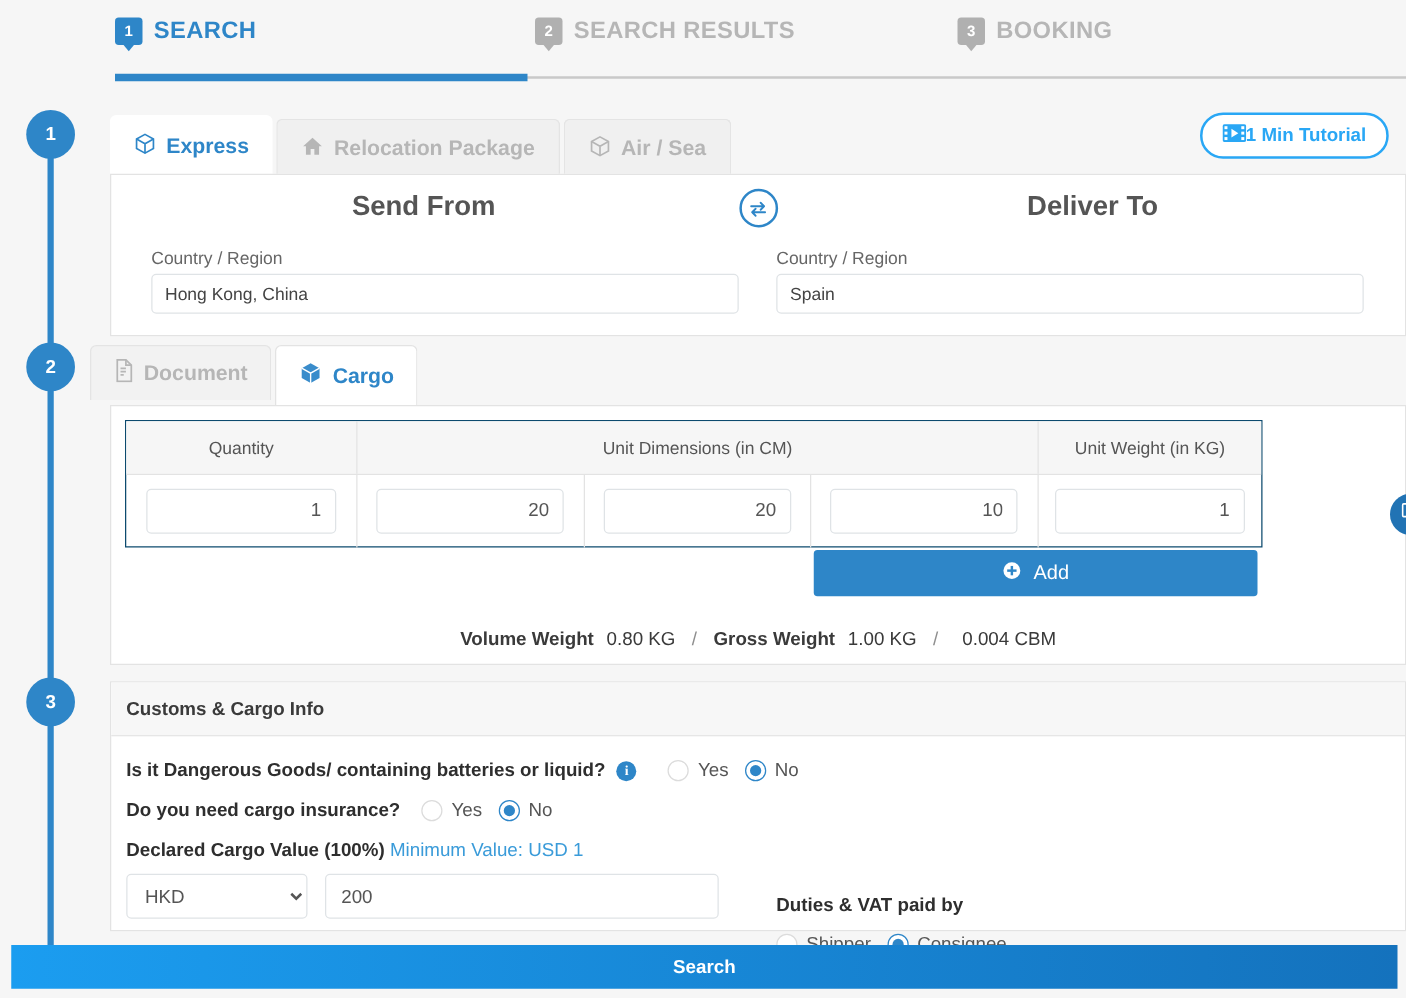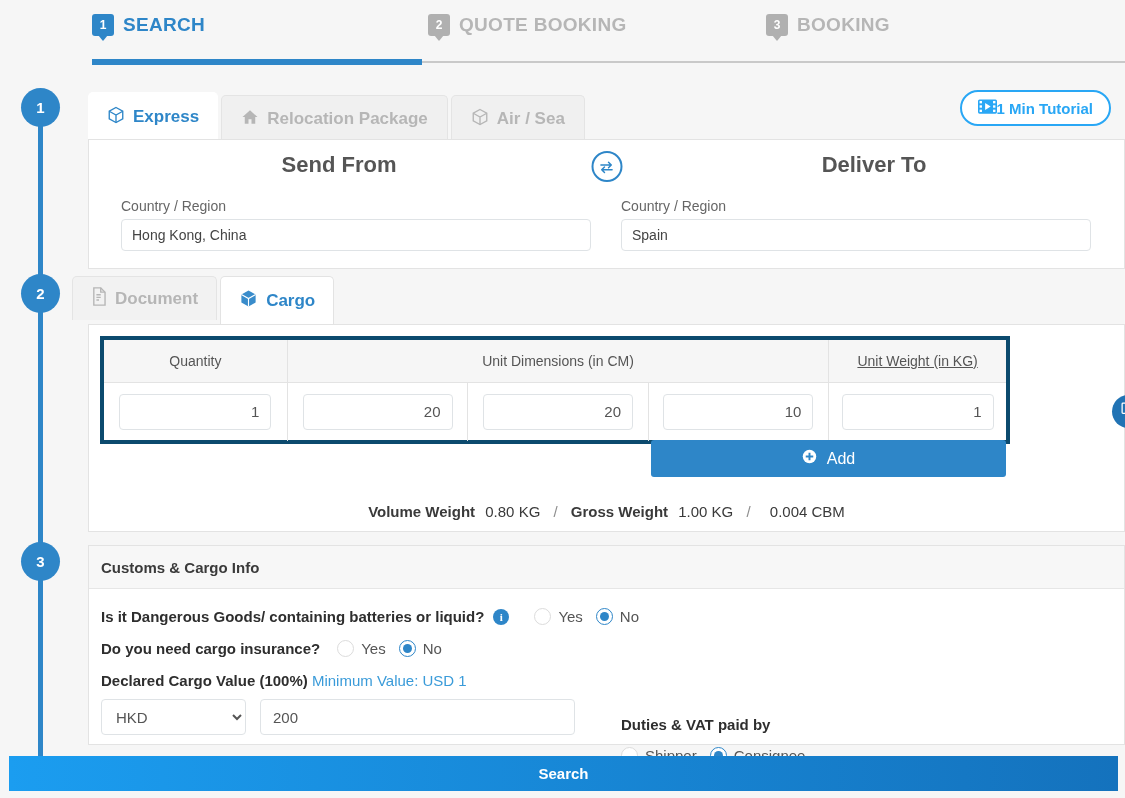--- a/index.html
+++ b/index.html
@@ -99,30 +99,30 @@
   .dp-tab {
     height: 44px; display: flex; align-items: center; gap: 8px;
     padding: 0 18px; font-size: 17px; font-weight: bold; border-radius: 5px 5px 0 0;
     margin-right: 3px;
   }
   .dp-tab.active { background: #fff; color: #2e86c8; height: 49px; border: 1px solid #e3e3e3; border-bottom: none; }
   .dp-tab.inactive { background: #f2f2f2; color: #b6b6b6; border: 1px solid #e4e4e4; border-bottom: none; }
 
   
   .parcel-panel { left: 88px; top: 324px; width: 1037px; height: 208px; }
-  .dim-table { position: absolute; left: 11px; top: 11px; width: 910px; border: 4px solid #0c4a6e; }
+  .dim-table { position: absolute; left: 11px; top: 11px; width: 910px; border: 1px solid #0c4a6e; }
   .dim-head { display: flex; height: 42px; background: #f6f6f6; }
   .dim-head div {
     display: flex; align-items: center; justify-content: center;
     font-size: 14px; color: #555; border-right: 1px solid #e3e3e3;
   }
   .dim-head div:last-child { border-right: none; }
   .c-qty { width: 185px; }
   .c-dim { width: 545px; }
-  .c-wt { width: 178px; text-decoration: underline; }
+  .c-wt { width: 178px; }
   .dim-row { display: flex; height: 58px; align-items: center; border-top: 1px solid #e3e3e3; }
   .dim-cell { border-right: 1px solid #e3e3e3; height: 58px; display: flex; align-items: center; justify-content: center; }
   .dim-cell:last-child { border-right: none; }
   .dim-cell.qty { width: 185px; }
   .dim-cell.d { width: 181.6px; }
   .dim-cell.wt { width: 178px; }
   .num-input {
     width: 152px; height: 36px; border: 1px solid #dfe3e6; border-radius: 4px;
     text-align: right; padding: 0 11px; font-size: 15px; color: #555; background: #fff;
     font-family: "Liberation Sans", sans-serif;
@@ -208,21 +208,21 @@
     <div class="step s1 active">
       <div class="step-badge">
           <span>1</span>
         </div>
       <div class="step-label">SEARCH</div>
     </div>
     <div class="step s2 inactive">
       <div class="step-badge">
           <span>2</span>
         </div>
-      <div class="step-label">QUOTE BOOKING</div>
+      <div class="step-label">SEARCH RESULTS</div>
     </div>
     <div class="step s3 inactive">
       <div class="step-badge">
           <span>3</span>
         </div>
       <div class="step-label">BOOKING</div>
     </div>
   </div>
   <div class="progress-track">
     <div class="progress-fill"></div>

